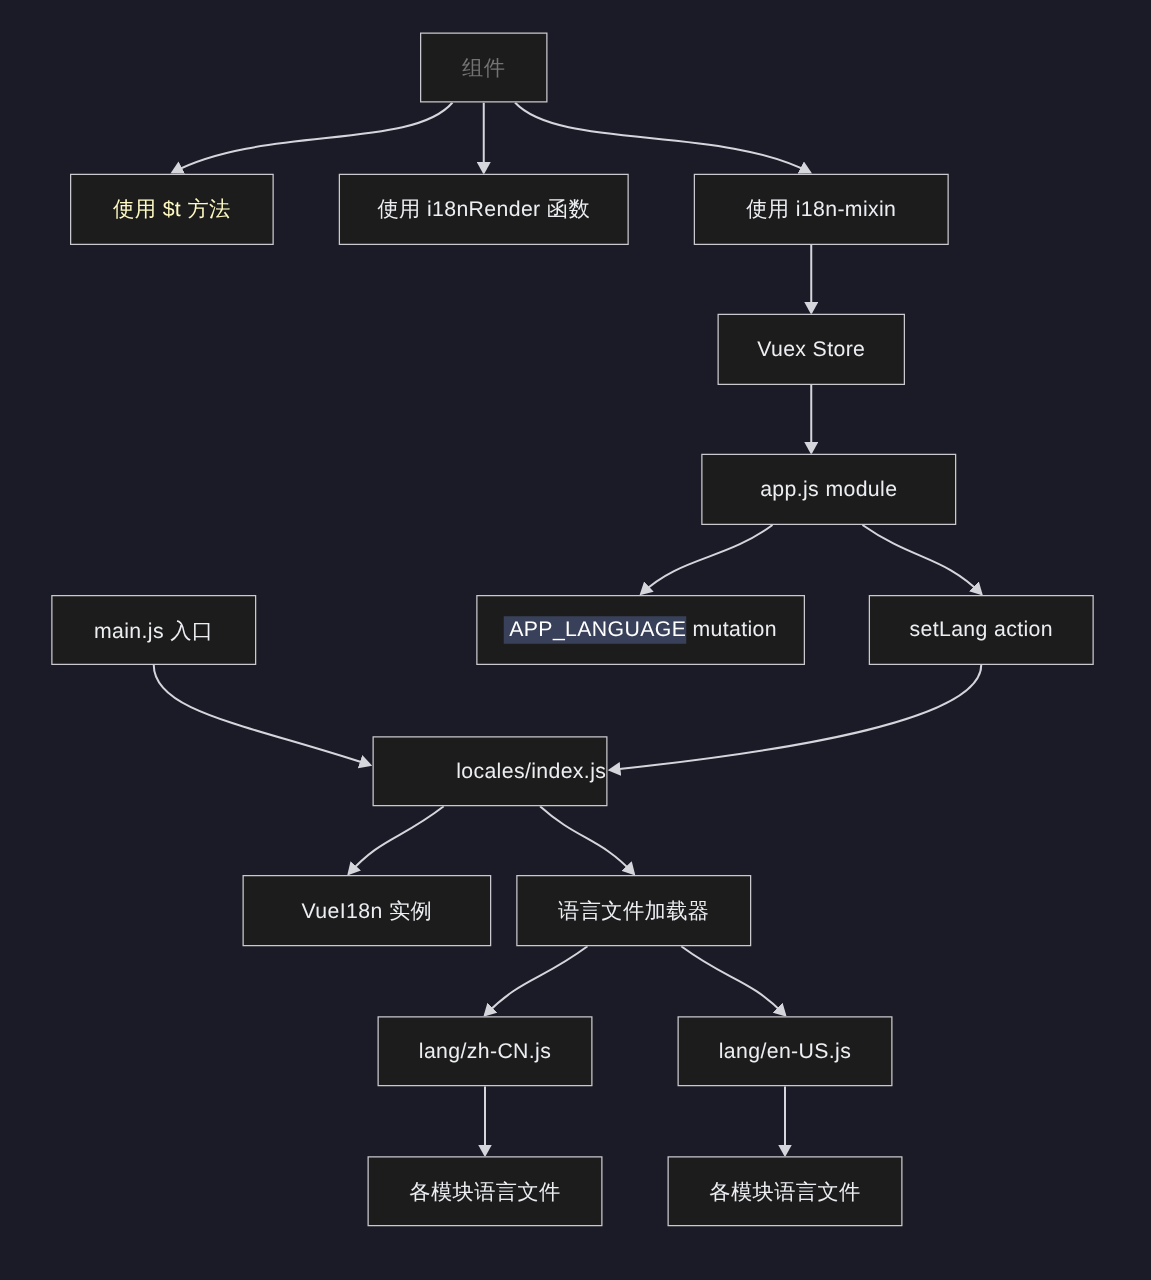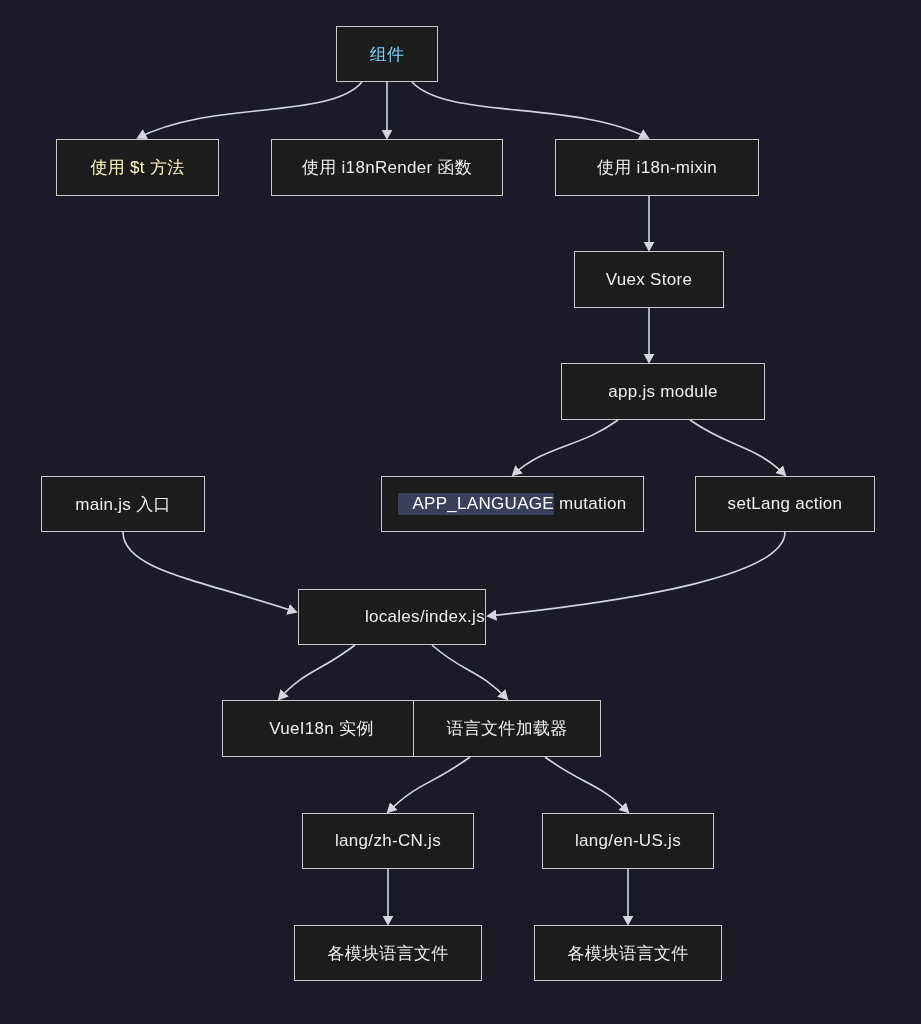--- a/index.html
+++ b/index.html
@@ -34,21 +34,21 @@
     font-size: 17px;
     letter-spacing: 0.3px;
     white-space: nowrap;
   }
   .node .label {
     display: inline-block;
   }
   .node .hl {
     background: #39415a;
     color: #ffffff;
-    padding: 1px 0 2px 14px;
+    padding: 1px 0 2px 4px;
   }
   .watermark {
     position: absolute;
     color: #dfe2e8;
     opacity: 0.92;
     font-size: 25px;
     letter-spacing: 1px;
     white-space: nowrap;
     font-family: "DejaVu Sans", sans-serif;
   }
@@ -77,21 +77,21 @@
         <path d="M 355 645 C 320 672 305 670 279 699" marker-end="url(#arrow)" stroke="#d4d6dc"></path>
         <path d="M 432 645 C 462 672 480 670 507 699" marker-end="url(#arrow)" stroke="#d4d6dc"></path>
         <path d="M 470 757 C 432 785 418 782 388 812" marker-end="url(#arrow)" stroke="#d4d6dc"></path>
         <path d="M 545 757 C 583 785 598 782 628 812" marker-end="url(#arrow)" stroke="#d4d6dc"></path>
         <path d="M 388 869 L 388 924" marker-end="url(#arrow)" stroke="#d4d6dc"></path>
         <path d="M 628 869 L 628 924" marker-end="url(#arrow)" stroke="#d4d6dc"></path>
       </g>
   </svg>
 
   <div id="node-layer">
-      <div class="node" style="left: 336px; top: 26px; width: 102px; height: 56px; background: rgb(28, 28, 28); border-color: rgb(201, 201, 207); color: #7dd3fc;">
+      <div class="node" style="left: 336px; top: 26px; width: 102px; height: 56px; background: rgb(28, 28, 28); border-color: rgb(201, 201, 207); color: #737373;">
         <span class="label">组件</span>
       </div>
       <div class="node" style="left: 56px; top: 139px; width: 163px; height: 57px; background: rgb(28, 28, 28); border-color: rgb(201, 201, 207); color: #fef9c3;">
         <span class="label">使用 $t 方法</span>
       </div>
       <div class="node" style="left: 271px; top: 139px; width: 232px; height: 57px; background: rgb(28, 28, 28); border-color: rgb(201, 201, 207); color: rgb(236, 238, 242);">
         <span class="label">使用 i18nRender 函数</span>
       </div>
       <div class="node" style="left: 555px; top: 139px; width: 204px; height: 57px; background: rgb(28, 28, 28); border-color: rgb(201, 201, 207); color: rgb(236, 238, 242);">
         <span class="label">使用 i18n-mixin</span>
@@ -107,21 +107,21 @@
       </div>
       <div class="node" style="left: 381px; top: 476px; width: 263px; height: 56px; background: rgb(28, 28, 28); border-color: rgb(201, 201, 207); color: rgb(236, 238, 242);">
         <span class="label"><span class="hl" style="background: rgb(57, 65, 90);">APP_LANGUAGE</span> mutation</span>
       </div>
       <div class="node" style="left: 695px; top: 476px; width: 180px; height: 56px; background: rgb(28, 28, 28); border-color: rgb(201, 201, 207); color: rgb(236, 238, 242);">
         <span class="label">setLang action</span>
       </div>
       <div class="node" style="left: 298px; top: 589px; width: 188px; height: 56px; background: rgb(28, 28, 28); border-color: rgb(201, 201, 207); color: rgb(236, 238, 242); justify-content: flex-end;">
         <span class="label">locales/index.js</span>
       </div>
-      <div class="node" style="left: 194px; top: 700px; width: 199px; height: 57px; background: rgb(28, 28, 28); border-color: rgb(201, 201, 207); color: rgb(236, 238, 242); margin-left: 28px;">
+      <div class="node" style="left: 194px; top: 700px; width: 199px; height: 57px; background: rgb(28, 28, 28); border-color: rgb(201, 201, 207); color: rgb(236, 238, 242);">
         <span class="label">VueI18n 实例</span>
       </div>
       <div class="node" style="left: 413px; top: 700px; width: 188px; height: 57px; background: rgb(28, 28, 28); border-color: rgb(201, 201, 207); color: rgb(236, 238, 242);">
         <span class="label">语言文件加载器</span>
       </div>
       <div class="node" style="left: 302px; top: 813px; width: 172px; height: 56px; background: rgb(28, 28, 28); border-color: rgb(201, 201, 207); color: rgb(236, 238, 242);">
         <span class="label">lang/zh-CN.js</span>
       </div>
       <div class="node" style="left: 542px; top: 813px; width: 172px; height: 56px; background: rgb(28, 28, 28); border-color: rgb(201, 201, 207); color: rgb(236, 238, 242);">
         <span class="label">lang/en-US.js</span>

